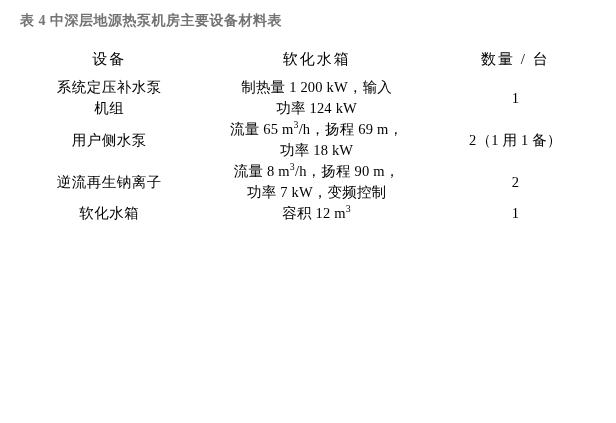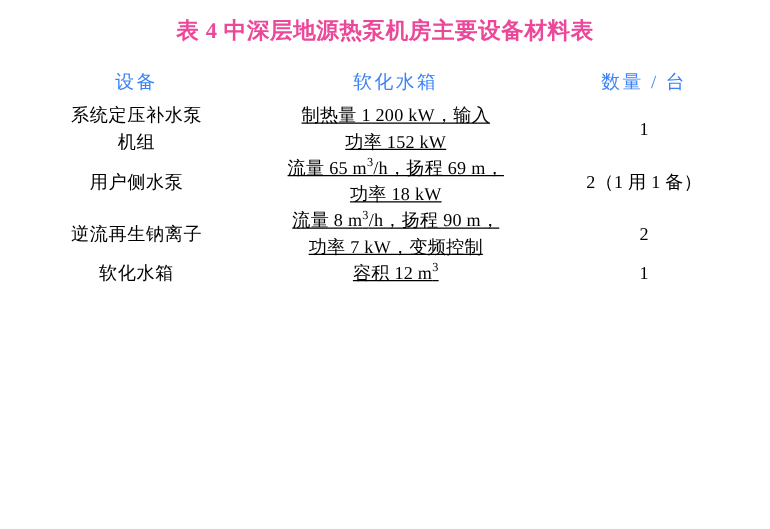--- a/index.html
+++ b/index.html
@@ -15,27 +15,26 @@
     overflow: hidden;
   }
   .page {
     width: 616px;
     height: 423px;
     position: relative;
     box-sizing: border-box;
     padding: 0 20px;
   }
   .table-title {
-    text-align: center;
-    font-size: 18px;
+    font-size: 14px;
     font-weight: bold;
     letter-spacing: 0.5px;
     padding-top: 12px;
     padding-bottom: 12px;
-    color: #ec4899;
+    color: #737373;
   }
   table.spec {
     width: 100%;
     border-collapse: collapse;
     table-layout: fixed;
   }
   table.spec td, table.spec th {
     border: none;
     padding: 0;
   }
@@ -55,36 +54,35 @@
     border-top: 2px solid #000;
     height: 0;
     font-size: 0;
     line-height: 0;
   }
   thead td.hdr {
     text-align: center;
     font-size: 15px;
     padding: 8px 4px 8px 4px;
     letter-spacing: 2px;
-    color: #3b82f6;
+    color: #000000;
   }
   tbody td {
     text-align: center;
     font-size: 14.5px;
     line-height: 1.45;
     padding: 8px 4px;
     vertical-align: middle;
     color: #000;
   }
   tbody td.col-equip {
     letter-spacing: 0.5px;
   }
   tbody td.col-spec {
     letter-spacing: 0.2px;
-    text-decoration: underline;
   }
   tbody td.col-qty {
     letter-spacing: 0.2px;
   }
   .col1 { width: 31%; }
   .col2 { width: 41%; }
   .col3 { width: 28%; }
   sup {
     font-size: 0.68em;
     vertical-align: super;
@@ -122,21 +120,21 @@
     </thead>
     <tbody>
 
       <tr>
         <td class="col-equip">
           <span>系统定压补水泵</span>
           <span class="line2">机组</span>
         </td>
         <td class="col-spec">
           <span>制热量 1 200 kW，输入</span>
-          <span class="line2">功率 152 kW</span>
+          <span class="line2">功率 124 kW</span>
         </td>
         <td class="col-qty">1</td>
       </tr>
 
       <tr>
         <td class="col-equip">
           <span>用户侧水泵</span>
           <span class="line2"></span>
         </td>
         <td class="col-spec">

